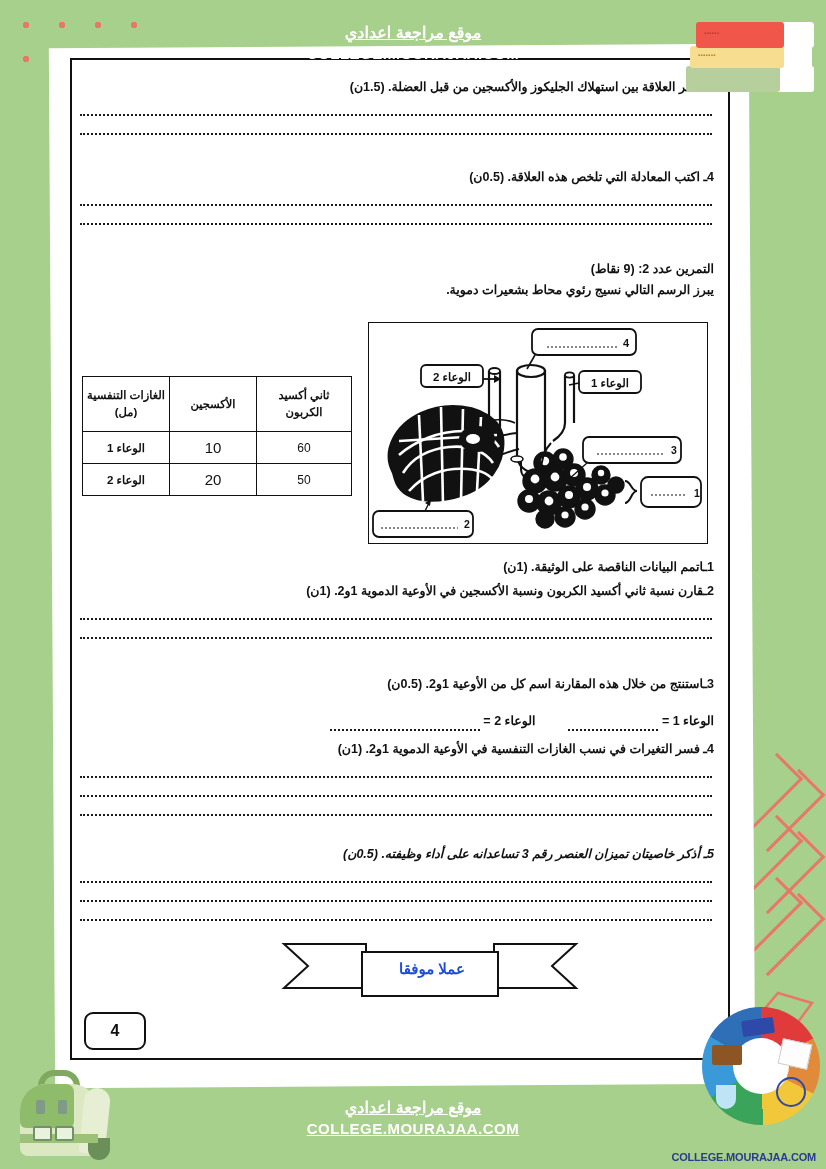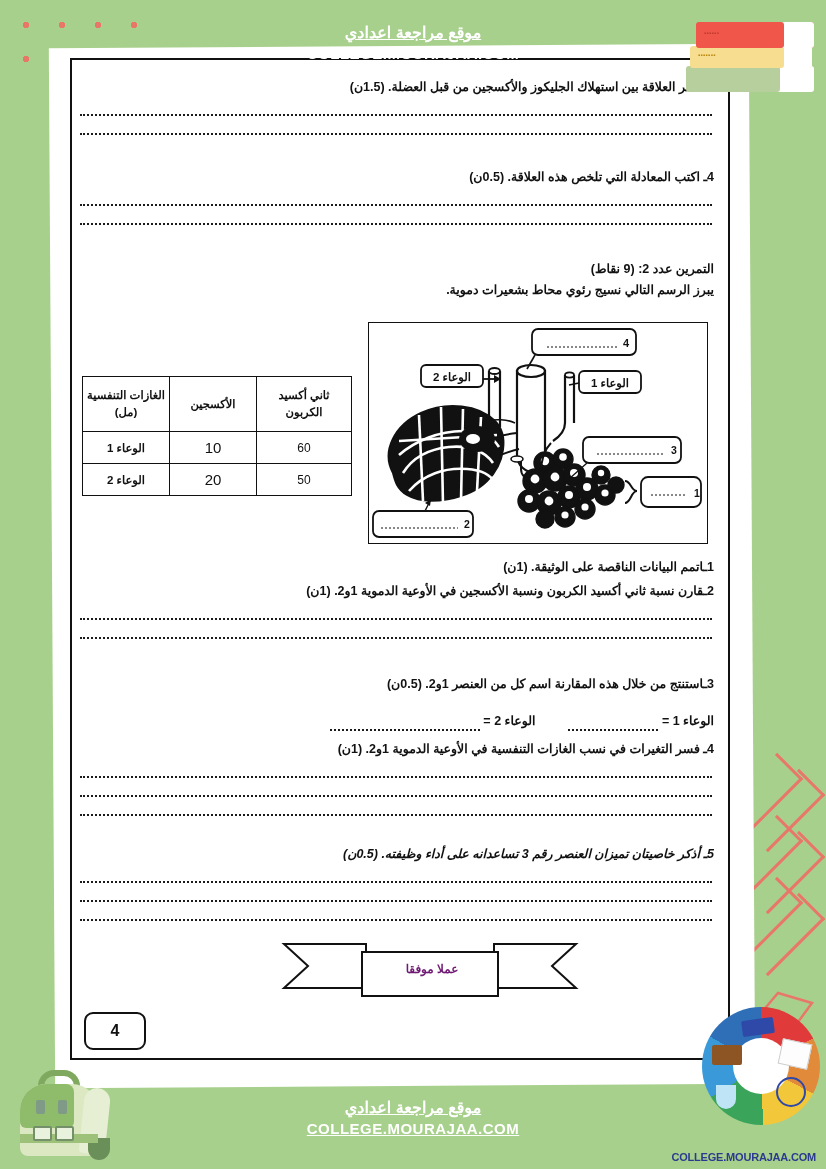--- a/index.html
+++ b/index.html
@@ -135,21 +135,21 @@
     position:absolute;left:296px;top:262px;width:338px;height:220px;
     border:1.6px solid #111;background:#fff;overflow:hidden;
   }
   .fig-svg{display:block;}
 
   
   .ribbon{position:absolute;left:208px;bottom:60px;width:300px;height:62px;}
   .ribbon-txt{
     position:absolute;left:88px;top:16px;width:128px;height:34px;
     display:flex;align-items:center;justify-content:center;
-    font-size:12px;font-weight:bold;color:#701a75;direction:rtl;
+    font-size:15px;font-weight:bold;color:#1d4ed8;direction:rtl;
   }
   
   .pagenum{
     position:absolute;left:12px;bottom:8px;width:58px;height:34px;
     border:2.5px solid #111;border-radius:9px;
     display:flex;align-items:center;justify-content:center;
     font-size:16px;font-weight:bold;color:#111;background:#fff;
   }
   .inline-blank{
     display:inline-block;border-bottom:2.5px dotted #1a1a1a;vertical-align:bottom;
@@ -360,21 +360,21 @@
     <div class="q">1ـاتمم البيانات الناقصة على الوثيقة. (1ن)</div>
   </div>
 
   <div class="blk" style="top:522px;">
     <div class="q">2ـقارن نسبة ثاني أكسيد الكربون ونسبة الأكسجين في الأوعية الدموية 1و2. (1ن)</div>
     <div class="dots-line"></div>
     <div class="dots-line"></div>
   </div>
 
   <div class="blk" style="top:615px;">
-    <div class="q">3ـاستنتج من خلال هذه المقارنة اسم كل من العنصر 1و2. (0.5ن)</div>
+    <div class="q">3ـاستنتج من خلال هذه المقارنة اسم كل من الأوعية 1و2. (0.5ن)</div>
     <div class="q" style="margin-top:18px;">
       <span>الوعاء 1 =</span>
       <span class="inline-blank" style="width:90px;"></span>
       <span style="display:inline-block;width:26px;"></span>
       <span>الوعاء 2 =</span>
       <span class="inline-blank" style="width:150px;"></span>
     </div>
   </div>
 
   <div class="blk" style="top:680px;">

